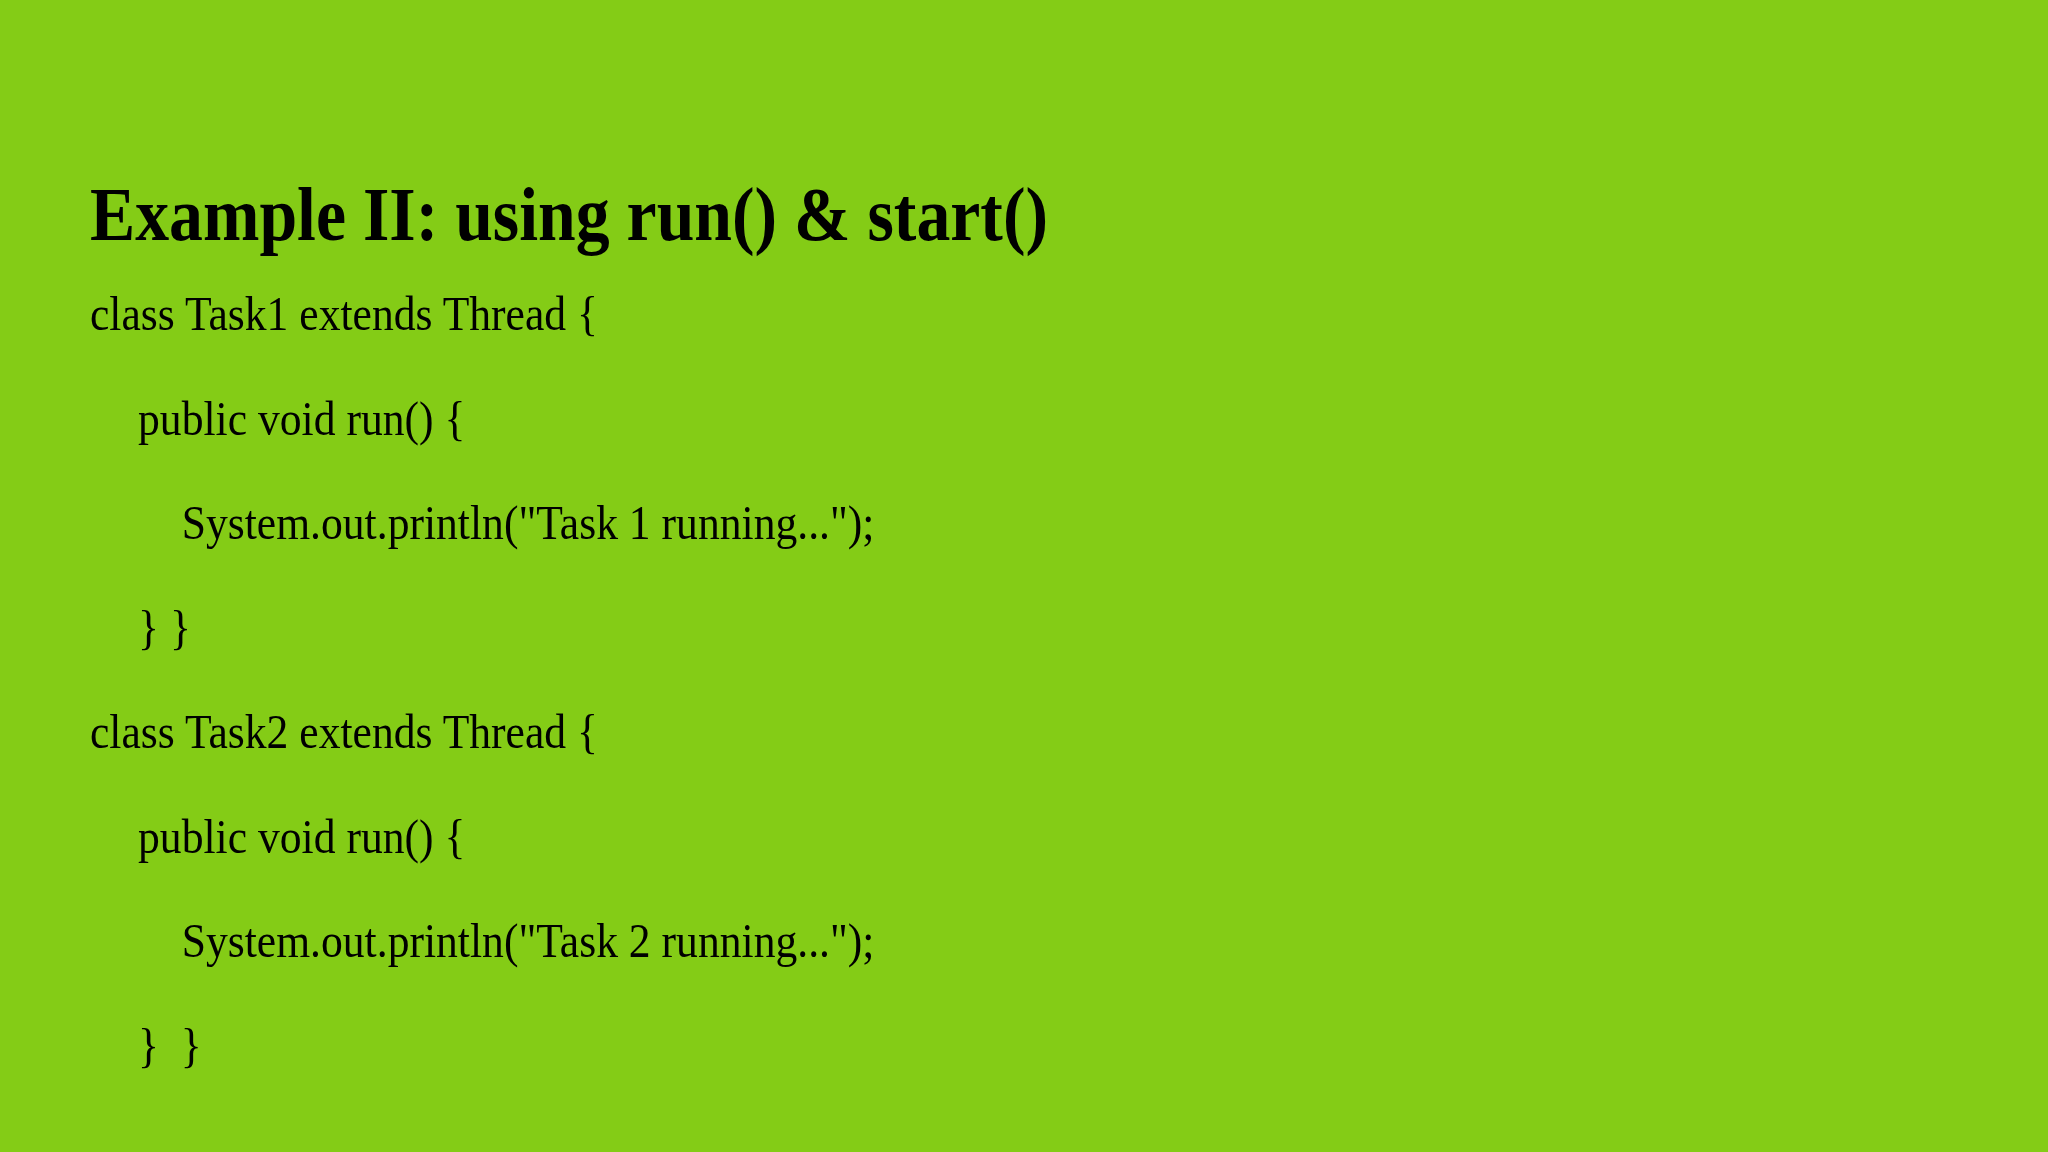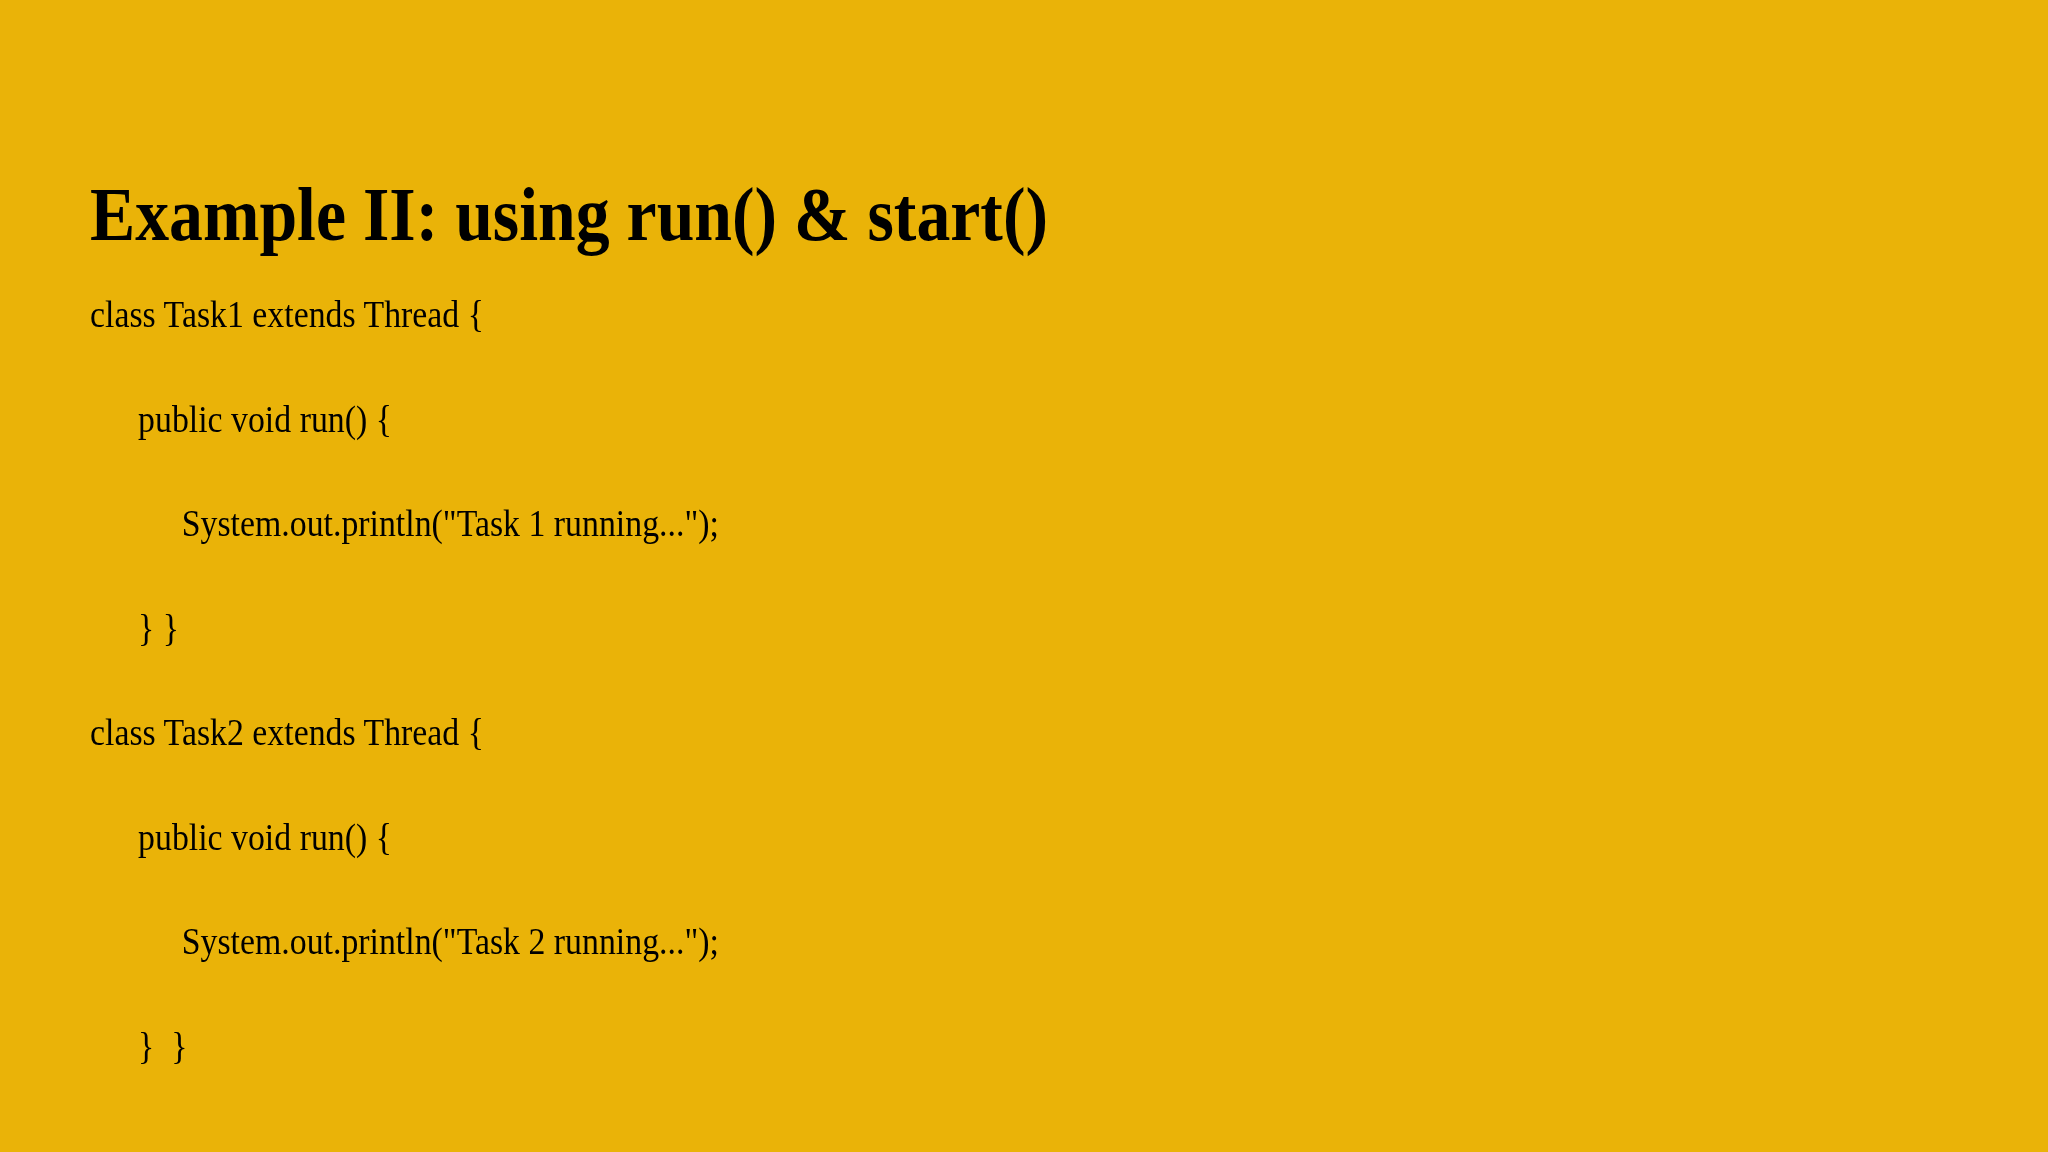--- a/index.html
+++ b/index.html
@@ -11,38 +11,38 @@
     width: 2048px;
     height: 1152px;
     position: relative;
     overflow: hidden;
     font-family: "Liberation Serif", "DejaVu Serif", serif;
     color: #000000;
   }
   .slide {
     position: absolute;
     inset: 0;
-    background: #eab308;
+    background: #84cc16;
   }
   .slide-title {
     position: absolute;
     left: 90px;
     top: 118px;
     font-size: 77px;
     font-weight: bold;
     line-height: 1.15;
     white-space: pre;
     transform: scaleX(0.88);
     transform-origin: left center;
   }
   .code-block {
     position: absolute;
     left: 90px;
     top: 262px;
-    font-size: 38px;
+    font-size: 49px;
     font-weight: normal;
   }
   .code-line {
     height: 104.5px;
     line-height: 104.5px;
     white-space: pre;
     transform: scaleX(0.89);
     transform-origin: left center;
   }
   .indent-0 { padding-left: 0; }

